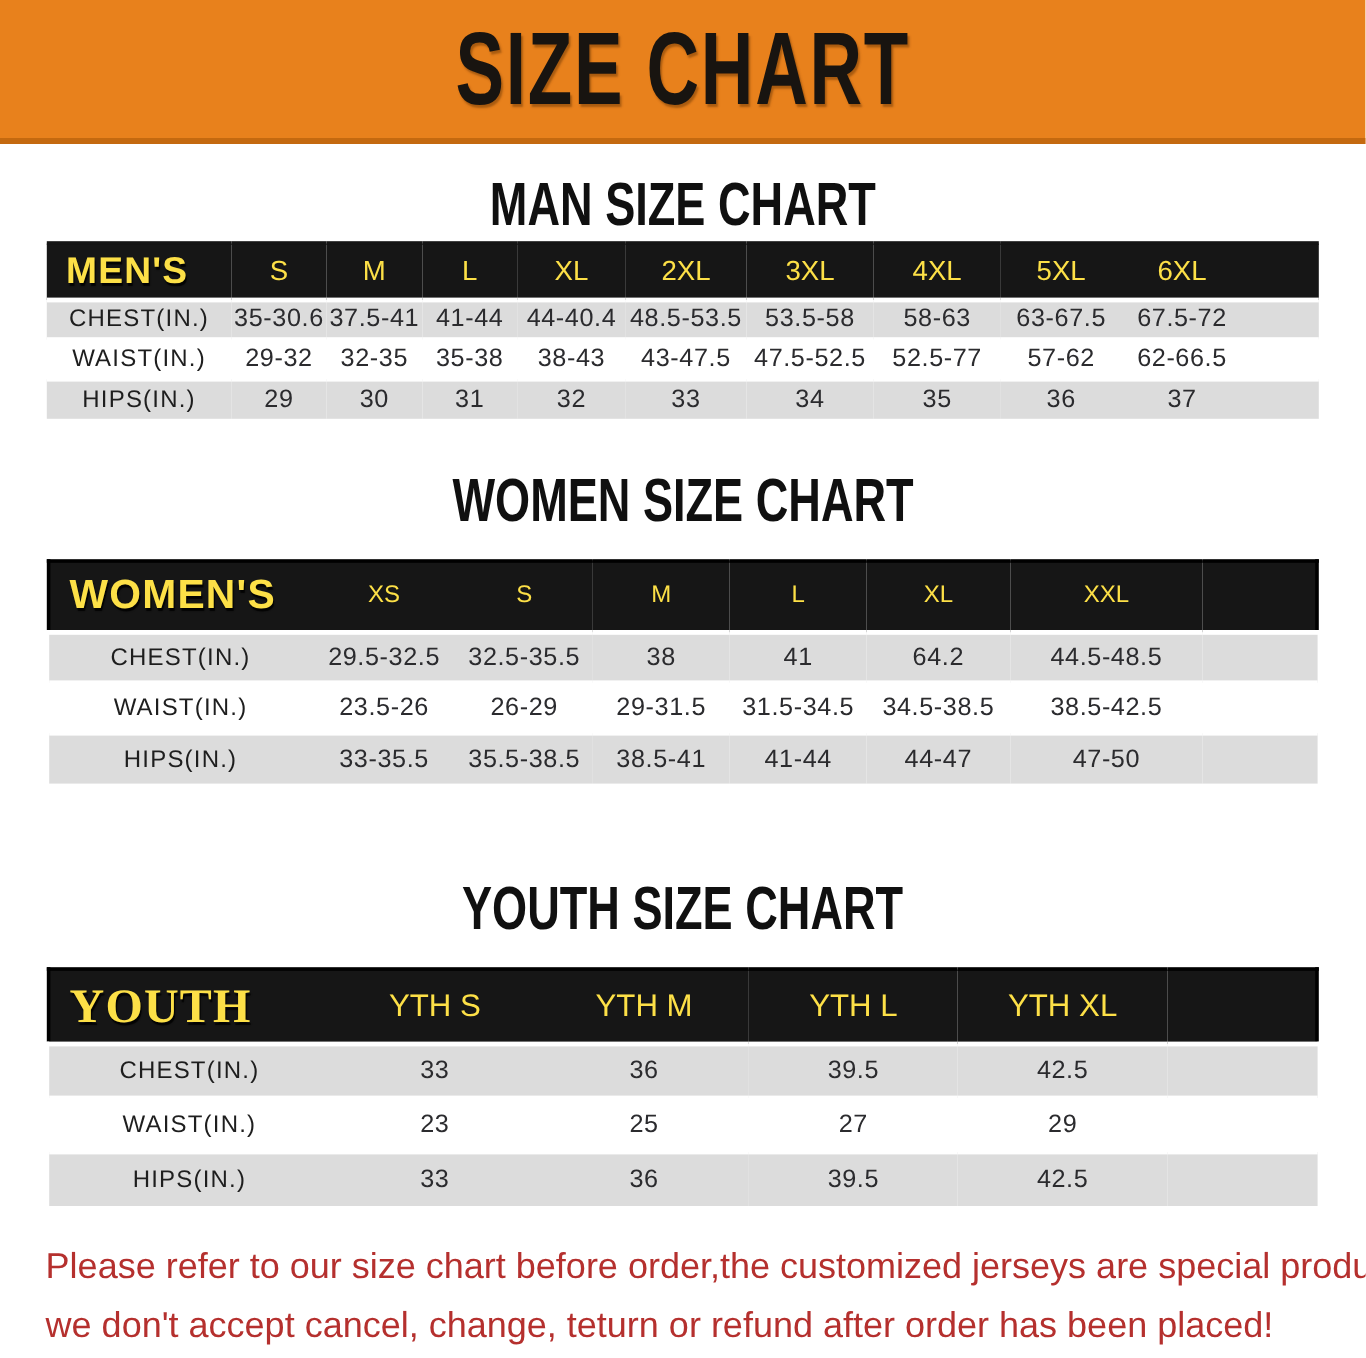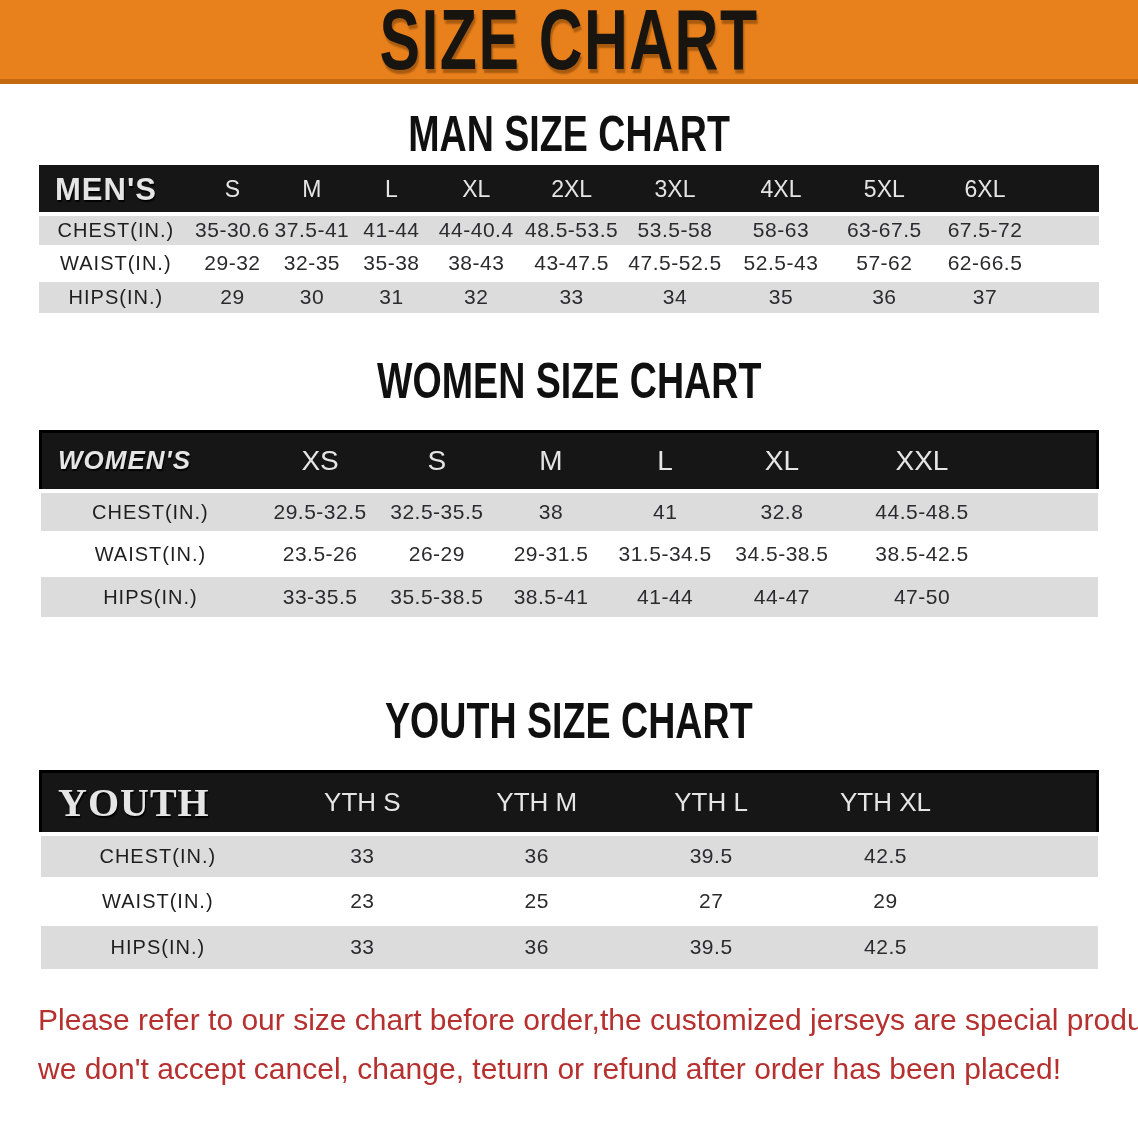--- a/index.html
+++ b/index.html
@@ -8,21 +8,21 @@
     width: 1138px;
     height: 1132px;
     background: #ffffff;
     font-family: "Liberation Sans", sans-serif;
     color: #1a1a1a;
     overflow: hidden;
   }
 
   
   .banner {
-    height: 84px;
+    height: 120px;
     background: #E8811C;
     border-bottom: 5px solid #C4690F;
     display: flex;
     align-items: center;
     justify-content: center;
   }
   .banner-title {
     display: inline-block;
     font-size: 82px;
     font-weight: bold;
@@ -56,21 +56,21 @@
 
   
   table.size-table {
     width: 1060px;
     margin: 0 auto;
     border-collapse: collapse;
     table-layout: fixed;
   }
   table.size-table thead th {
     background: #161616;
-    color: #e5e5e5;
+    color: #fde047;
     text-align: center;
     vertical-align: middle;
     font-weight: normal;
     padding: 0;
   }
   table.size-table thead th.corner {
     text-align: left;
     padding-left: 16px;
     font-weight: bold;
     letter-spacing: 1px;
@@ -79,22 +79,22 @@
   table.size-table thead th.filler { background: #161616; }
 
   table.men-table  { border-top: 3px solid #151515; }
   table.men-table thead th { height: 47px; font-size: 23px; }
   table.men-table thead th.corner { font-size: 31px; }
 
   table.boxed thead th { border-top: 3px solid #000; border-bottom: 3px solid #000; }
   table.boxed thead th:first-child { border-left: 3px solid #000; }
   table.boxed thead th:last-child  { border-right: 3px solid #000; }
 
-  table.women-table thead th { height: 60px; font-size: 28px; }
-  table.women-table thead th.corner { font-size: 26px; font-style: italic; }
+  table.women-table thead th { height: 60px; font-size: 20px; }
+  table.women-table thead th.corner { font-size: 34px; }
   table.youth-table thead th { height: 62px; font-size: 26px; }
   table.youth-table thead th.corner { font-size: 40px; font-family: Liberation Serif, serif; }
 
   table.size-table tbody tr { border-top: 4px solid #ffffff; margin-left: 17px; }
   table.size-table tbody tr:nth-child(odd) td { background: #dcdcdc; }
   table.size-table tbody tr:nth-child(even) td { background: #ffffff; }
 
   table.size-table td {
     text-align: center;
     vertical-align: middle;
@@ -177,21 +177,21 @@
         <td class="val"></td>
       </tr>
       <tr>
         <td class="rowlabel">WAIST(IN.)</td>
         <td class="val">29-32</td>
         <td class="val">32-35</td>
         <td class="val">35-38</td>
         <td class="val">38-43</td>
         <td class="val">43-47.5</td>
         <td class="val">47.5-52.5</td>
-        <td class="val">52.5-43</td>
+        <td class="val">52.5-77</td>
         <td class="val">57-62</td>
         <td class="val">62-66.5</td>
         <td class="val"></td>
       </tr>
       <tr>
         <td class="rowlabel">HIPS(IN.)</td>
         <td class="val">29</td>
         <td class="val">30</td>
         <td class="val">31</td>
         <td class="val">32</td>
@@ -232,21 +232,21 @@
         <th class="filler"></th>
       </tr>
     </thead>
     <tbody>
       <tr>
         <td class="rowlabel">CHEST(IN.)</td>
         <td class="val">29.5-32.5</td>
         <td class="val">32.5-35.5</td>
         <td class="val">38</td>
         <td class="val">41</td>
-        <td class="val">32.8</td>
+        <td class="val">64.2</td>
         <td class="val">44.5-48.5</td>
         <td class="val"></td>
       </tr>
       <tr>
         <td class="rowlabel">WAIST(IN.)</td>
         <td class="val">23.5-26</td>
         <td class="val">26-29</td>
         <td class="val">29-31.5</td>
         <td class="val">31.5-34.5</td>
         <td class="val">34.5-38.5</td>

